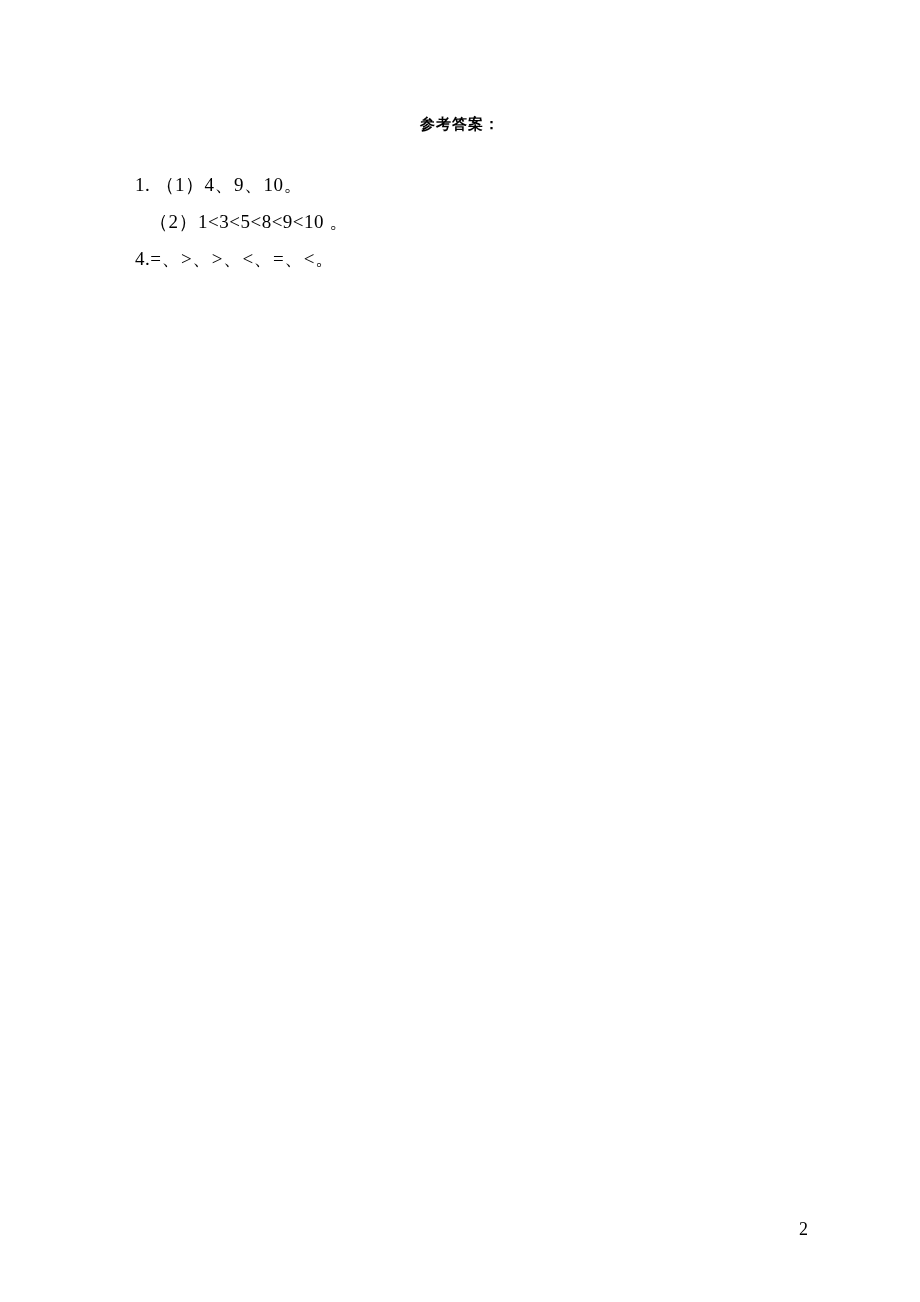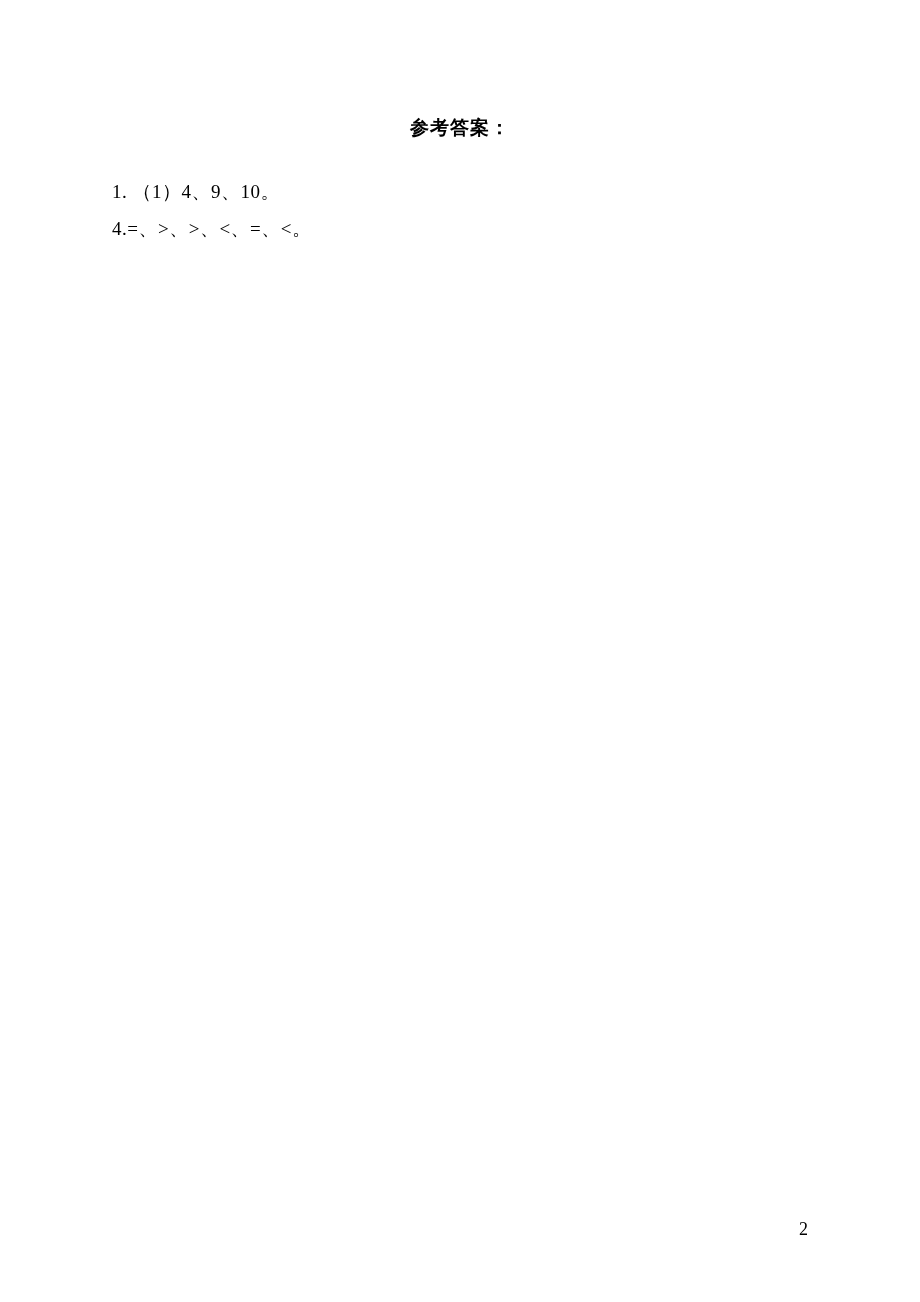--- a/index.html
+++ b/index.html
@@ -15,42 +15,44 @@
       position: relative;
     }
     .page-content {
       padding-top: 115px;
       padding-left: 112px;
       padding-right: 112px;
     }
     .title {
       text-align: center;
       font-weight: bold;
-      font-size: 19px;
+      font-size: 15px;
       margin-bottom: 32px;
       letter-spacing: 1px;
     }
     .answer-line {
       font-size: 19px;
       line-height: 1.95;
       letter-spacing: 0.5px;
+      margin-left: 23px;
     }
     .indent {
       padding-left: 14px;
     }
     .page-number {
       position: absolute;
       bottom: 62px;
       right: 112px;
       font-size: 18px;
       font-family: "Times New Roman", serif;
     }
   </style>
 </head>
 <body>
 
 <div class="page-content">
   <div class="title">参考答案：</div>
   <div class="answer-line">1. （1）4、9、10。</div>
+  <div class="answer-line indent">（2）1&lt;3&lt;5&lt;8&lt;9&lt;10 。</div>
   <div class="answer-line">4.=、&gt;、&gt;、&lt;、=、&lt;。</div>
 </div>
 
 <div class="page-number">2</div>
 
 </body></html>

